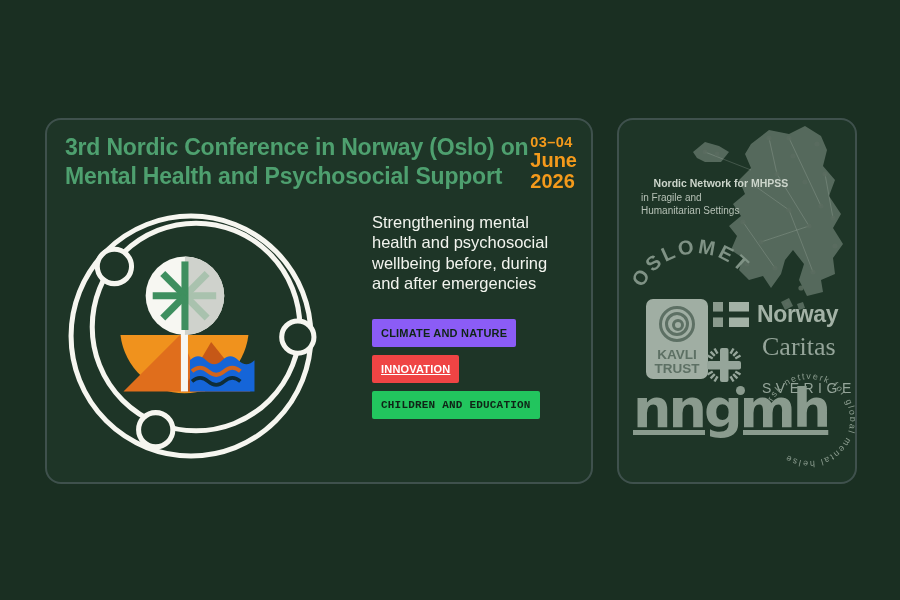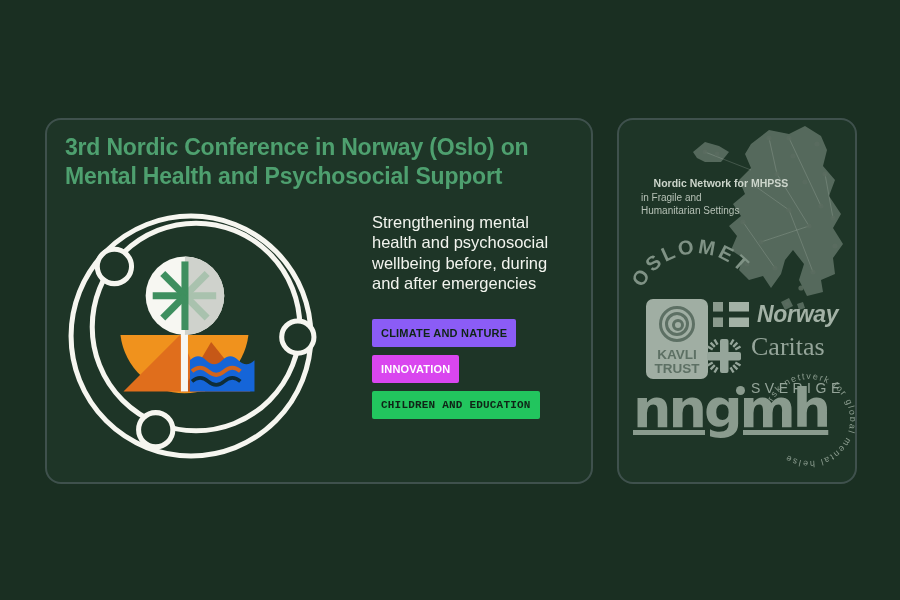--- a/index.html
+++ b/index.html
@@ -26,52 +26,57 @@
 
   .emblem{position:absolute;left:16px;top:84px;width:258px;height:258px;}
 
   .msg{position:absolute;left:325px;top:92px;width:216px;color:#f2f4ee;}
   .headline{margin:0 0 24px;font-size:27px;font-weight:500;line-height:1.17;font-family:"DejaVu Sans","Liberation Sans",sans-serif;letter-spacing:-.3px;}
   .headline span{display:block;}
   .sub{margin:0 0 26px;font-size:16.5px;font-weight:500;line-height:1.23;width:205px;}
   .tags{display:flex;flex-wrap:wrap;gap:8px;width:232px;}
   .tag{display:inline-block;padding:8px 9px;font-size:11px;font-weight:700;letter-spacing:.2px;border-radius:2px;white-space:nowrap;}
   .tag.green{background:#8b5cf6;color:#0f2517;}
-  .tag.blue{background:#d946ef;color:#ffffff;}
+  .tag.blue{background:#ef4444;color:#ffffff;text-decoration:underline;}
   .tag.orange{background:#22c55e;color:#0f2517;font-family:Liberation Mono, monospace;}
 
   
   .map{position:absolute;right:0;top:2px;}
   .network{position:absolute;left:22px;top:57px;width:160px;}
   .network .n1{font-size:10.5px;font-weight:700;color:#ccd5cb;margin-bottom:2px;text-align:center;}
   .network .n2{font-size:10px;color:#b6c1b6;line-height:1.3;}
   .oslomet{position:absolute;left:12px;top:102px;}
   .kavli{position:absolute;left:26px;top:178px;}
-  .norway{position:absolute;left:94px;top:181px;display:flex;align-items:center;gap:8px;font-style:italic;}
+  .norway{position:absolute;left:94px;top:181px;display:flex;align-items:center;gap:8px;}
   .norway .nw{font-size:23px;font-weight:700;color:#a3b2a6;letter-spacing:-.3px;}
-  .caritas{position:absolute;left:83px;top:214px;display:flex;align-items:flex-start;gap:5px;}
+  .caritas{position:absolute;left:83px;top:214px;display:flex;align-items:center;gap:16px;}
   .caritas .cname{font-family:"Liberation Serif",serif;font-size:26px;color:#95a59a;line-height:1;}
   .caritas .csub{font-size:14px;letter-spacing:4.5px;color:#95a59a;margin-top:20px;}
   .nngmh{position:absolute;left:8px;top:246px;width:230px;height:118px;}
   .nngmh .letters{position:absolute;left:6px;top:16px;font-family:"DejaVu Sans",sans-serif;font-size:54px;font-weight:700;letter-spacing:-3px;color:#8a9b8e;line-height:1;text-decoration:underline;}
   .nngmh .mdot{position:absolute;left:109px;top:20px;width:9px;height:9px;border-radius:50%;background:#8a9b8e;}
   .nngmh .ring{position:absolute;left:134px;top:6px;}
 </style>
 </head>
 <body>
 
 <div class="stage">
 
   <section class="card left">
 
     <header class="head">
       <h1 class="title">
         <span>3rd Nordic Conference in Norway (Oslo) on</span>
         <span>Mental Health and Psychosocial Support</span>
       </h1>
+      <div class="date">
+        <div class="d1">03–04</div>
+        <div class="d2">June</div>
+        <div class="d2">2026</div>
+      </div>
     </header>
 
     <div class="emblem">
       <svg viewBox="0 0 256 256" width="258" height="258">
 
         <circle cx="127" cy="131" r="119" fill="none" stroke="#f6f6f0" stroke-width="5"></circle>
         <circle cx="132" cy="122" r="103" fill="none" stroke="#f6f6f0" stroke-width="5"></circle>
 
         <path d="M57,130 A64,66 0 0 0 184,130 Z" fill="#f0921d"></path>
 

